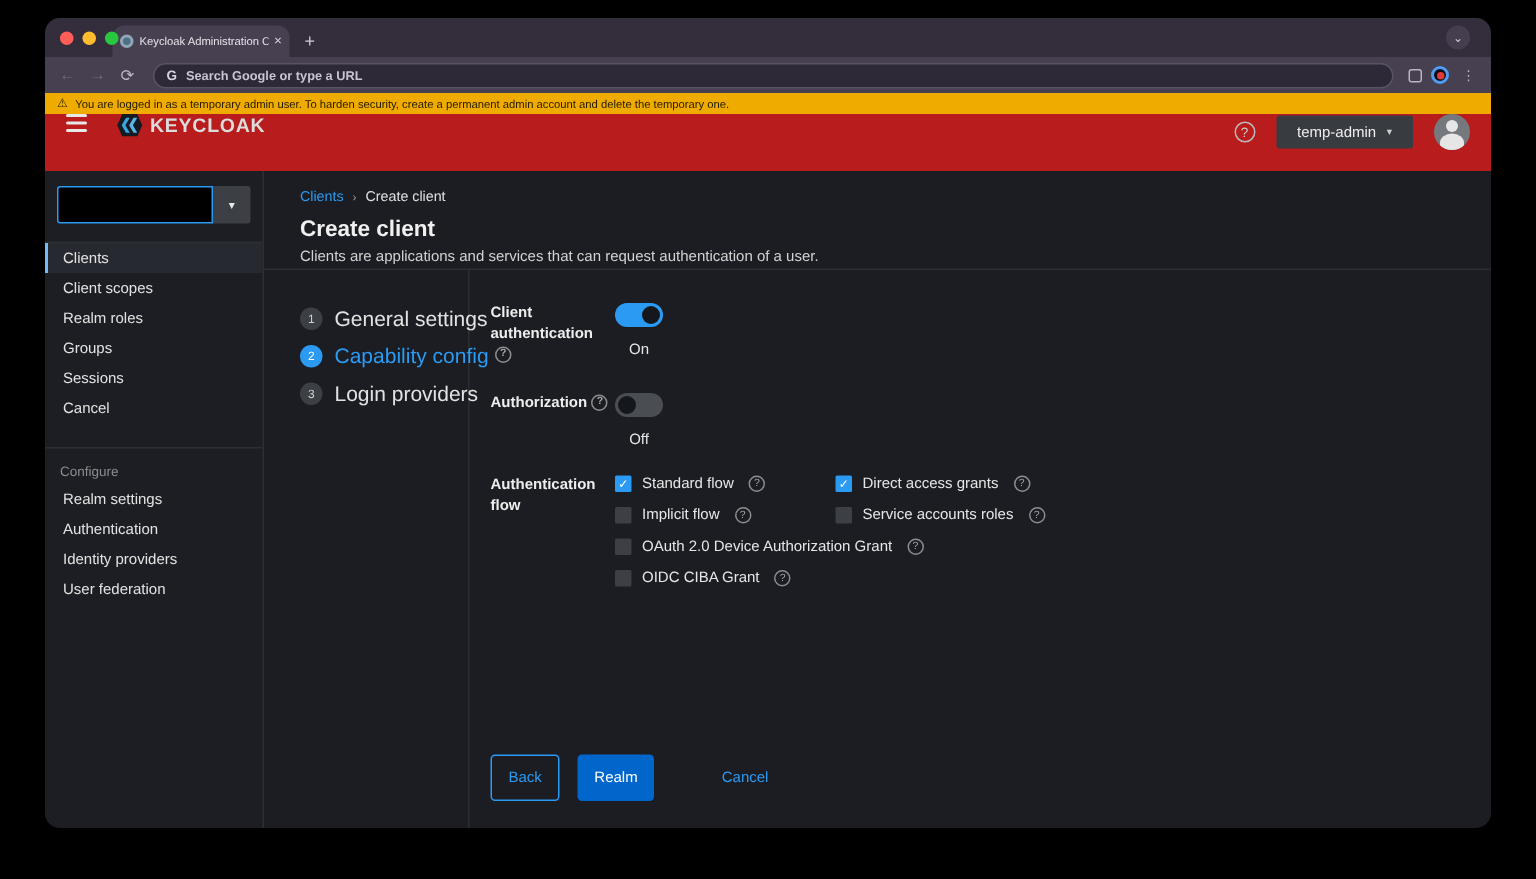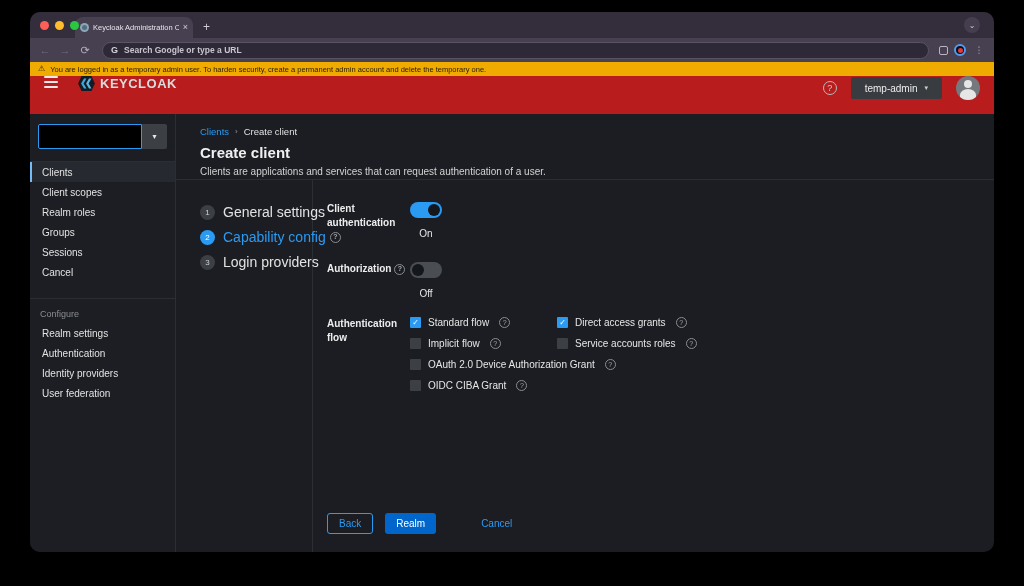--- a/index.html
+++ b/index.html
@@ -103,21 +103,21 @@
   .switch.on i { right:2px; } .switch.off i { left:2px; }
   .state-txt { font-size:10px; color:#e6e6e6; }
   .flow-grid { display:grid; grid-template-columns:147px auto; row-gap:10px; align-items:center; }
   .flow-item { display:flex; align-items:center; gap:7px; font-size:10px; color:#e6e6e6; white-space:nowrap; }
   .flow-item.wide { grid-column:1 / -1; }
   .cbox { width:11px; height:11px; border-radius:1px; background:#3c3f44; flex:none;
           display:flex; align-items:center; justify-content:center; color:#fff; font-size:8px; }
   .cbox.checked { background:#2b9af3; }
 
   .btnrow { margin-top:auto; display:flex; align-items:center; gap:12px; }
-  .btn { font-size:10px; height:21px; padding:0 11px; border-radius:3px; display:flex; align-items:center; }
+  .btn { font-size:10px; height:31px; padding:0 11px; border-radius:3px; display:flex; align-items:center; }
   .btn-back { border:1px solid #2b9af3; color:#2b9af3; background:transparent; }
   .btn-next { background:#0066cc; color:#fff; }
   .btn-cancel { color:#2b9af3; margin-left:22px; }
 </style>
 </head>
 <body>
 
 <div class="window">
 
   <div class="tabstrip">

